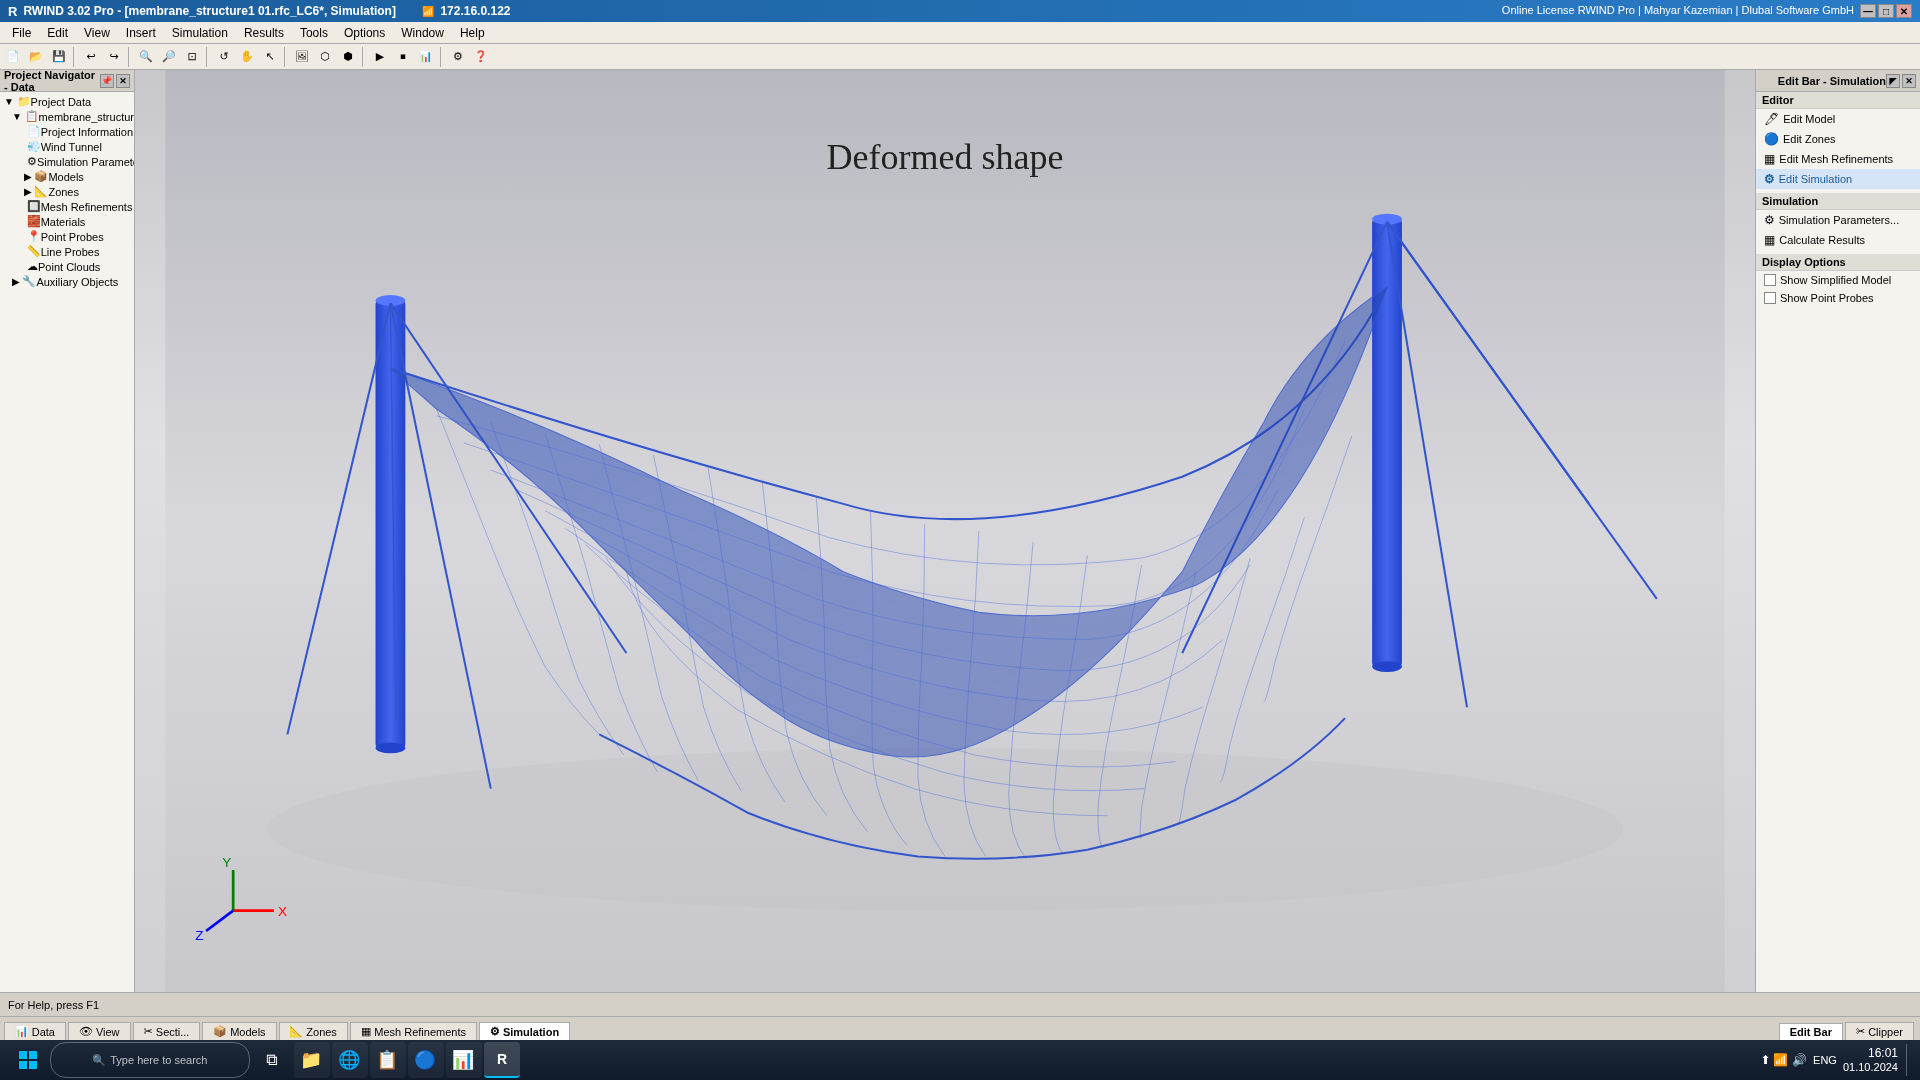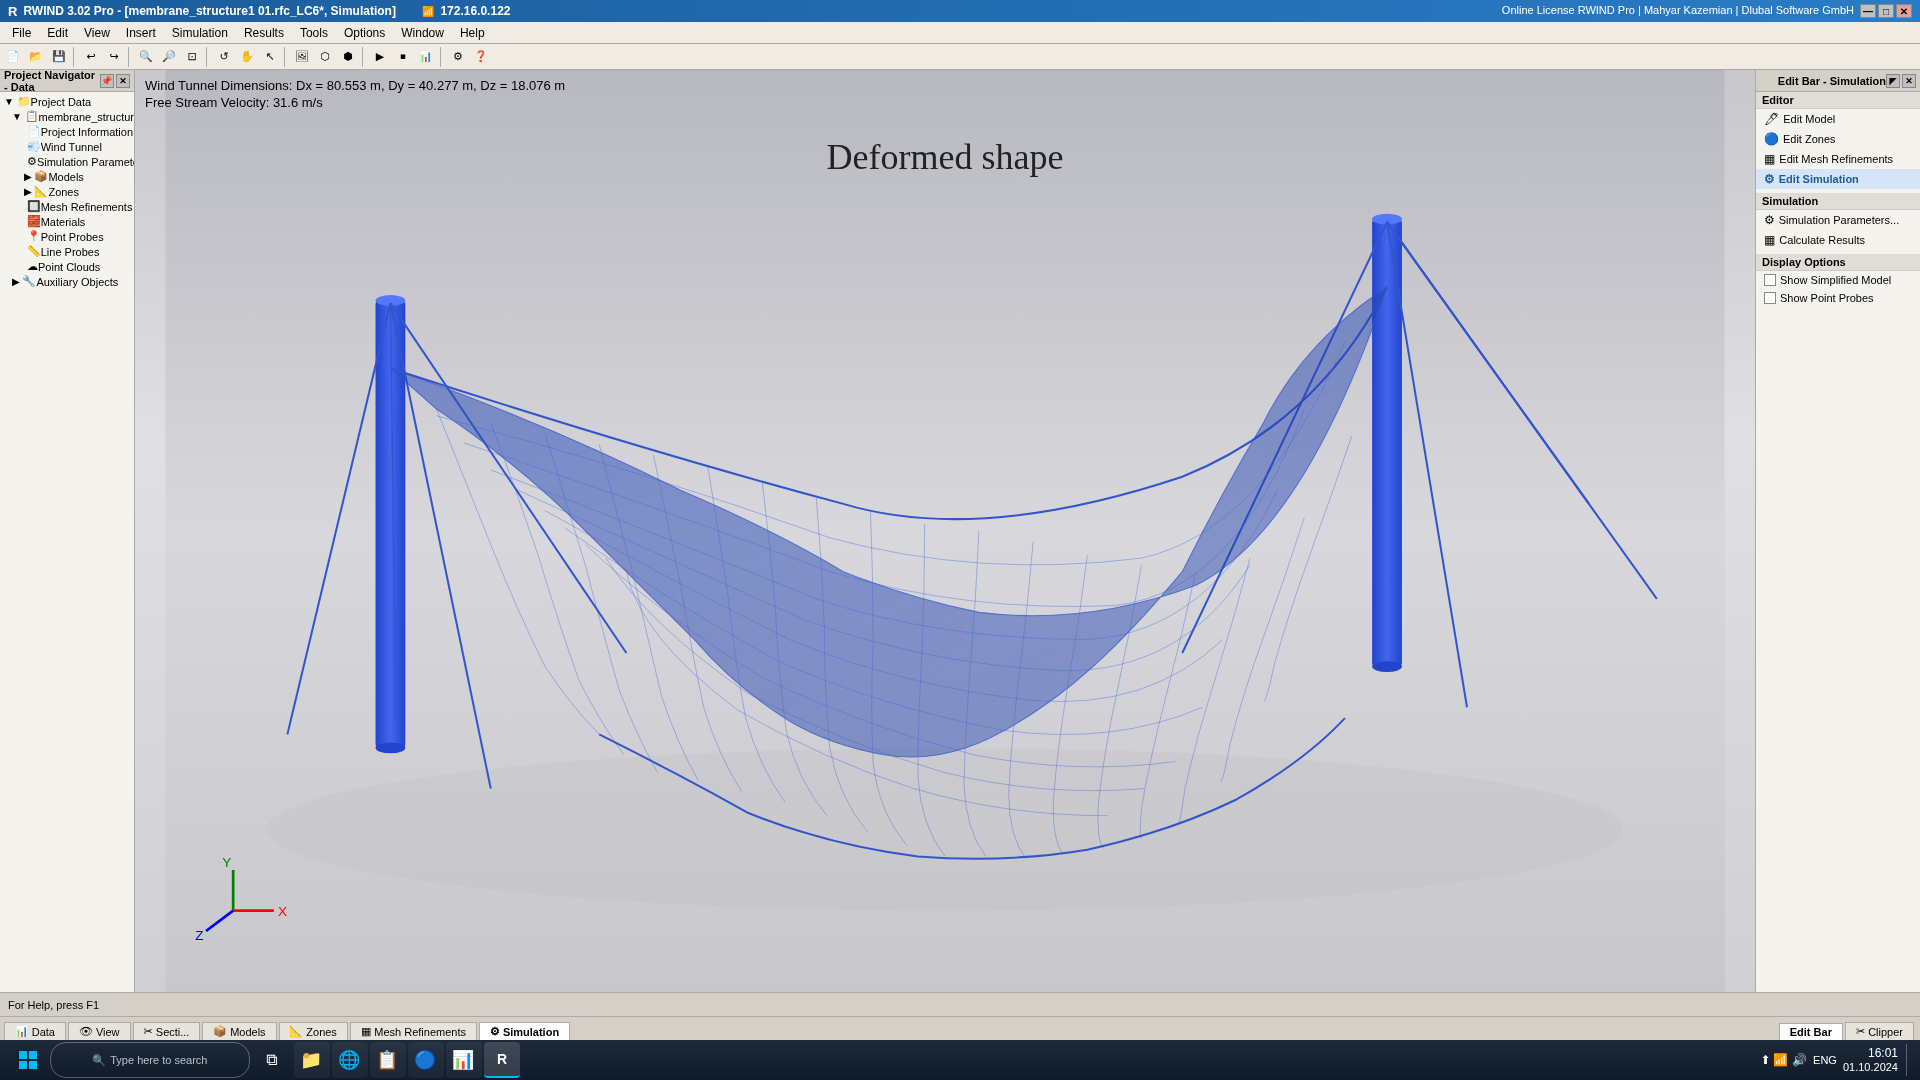--- a/index.html
+++ b/index.html
@@ -469,24 +469,20 @@
       <g transform="translate(50, 620)">
         <line x1="0" y1="0" x2="30" y2="0" stroke="red" stroke-width="2"></line>
         <text x="33" y="4" fill="red" font-size="10">X</text>
         <line x1="0" y1="0" x2="0" y2="-30" stroke="green" stroke-width="2"></line>
         <text x="-8" y="-32" fill="green" font-size="10">Y</text>
         <line x1="0" y1="0" x2="-20" y2="15" stroke="blue" stroke-width="2"></line>
         <text x="-28" y="22" fill="blue" font-size="10">Z</text>
       </g>
     </svg>
 
-    <div id="viewport-info">
-      <div style="font-size:13px;font-weight:500;">Wind Tunnel Dimensions: Dx = 80.553 m, Dy = 40.277 m, Dz = 18.076 m</div>
-      <div style="font-size:13px;font-weight:500;margin-top:2px;">Free Stream Velocity: 31.6 m/s</div>
-    </div>
 
     <div id="viewport-title">
       <span>Deformed shape</span>
     </div>
   </div>
 
   <div id="right-panel">
     <div id="right-panel-header">
       <span>Edit Bar - Simulation</span>
       <div style="display:flex;gap:2px;">
@@ -503,21 +499,21 @@
     <div class="rp-item">
       <span class="rp-icon">🔵</span>
       <span>Edit Zones</span>
     </div>
     <div class="rp-item">
       <span class="rp-icon">▦</span>
       <span>Edit Mesh Refinements</span>
     </div>
     <div class="rp-item active" style="background:#d6e4f7;">
       <span class="rp-icon">⚙</span>
-      <span style="font-weight:bold;color:#1a5c9a;">Edit Simulation</span>
+      <span style="font-weight:normal;color:#1a5c9a;">Edit Simulation</span>
     </div>
 
     <div class="rp-section-title" style="margin-top:4px;">Simulation</div>
     <div class="rp-item">
       <span class="rp-icon">⚙</span>
       <span>Simulation Parameters...</span>
     </div>
     <div class="rp-item">
       <span class="rp-icon">▦</span>
       <span>Calculate Results</span>

